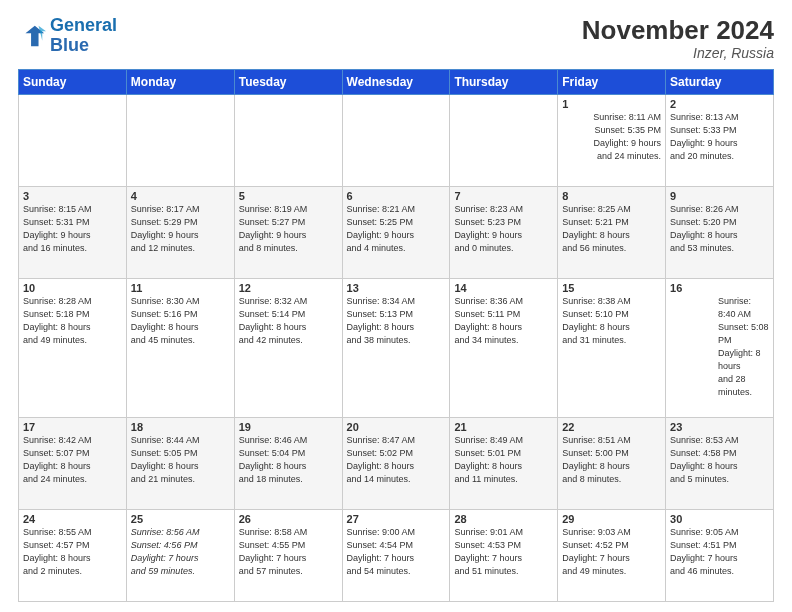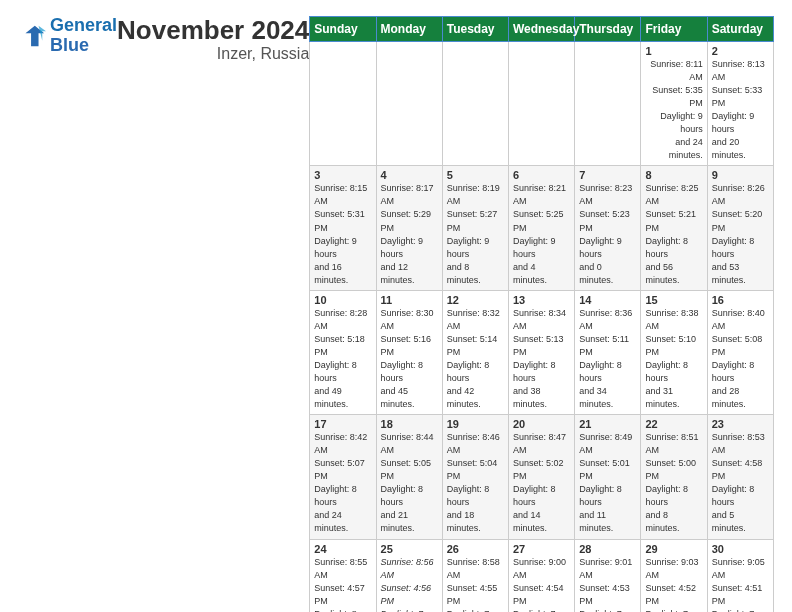--- a/index.html
+++ b/index.html
@@ -8,20 +8,21 @@
       background: #fff;
       width: 792px;
       height: 612px;
       overflow: hidden;
     }
     .page {
       width: 792px;
       height: 612px;
       padding: 16px 18px 10px 18px;
       display: flex;
+      flex-direction: column;
       border-radius: 9px;
     }
     .header {
       display: flex;
       justify-content: space-between;
       align-items: flex-start;
       margin-bottom: 8px;
     }
     .logo {
       display: flex;
@@ -42,32 +43,33 @@
     .title-block {
       text-align: right;
     }
     .month-title {
       font-size: 26px;
       font-weight: bold;
       color: #333;
       line-height: 1.1;
     }
     .location {
-      font-size: 16px;
+      font-size: 14px;
       color: #555;
+      font-style: italic;
     }
     .calendar {
       flex: 1;
       border: 1px solid #ccc;
       border-collapse: collapse;
       width: 100%;
       table-layout: fixed;
     }
     .calendar th {
-      background: #15803d;
+      background: #1d4ed8;
       color: #fff;
       font-size: 12px;
       font-weight: bold;
       padding: 5px 4px;
       text-align: left;
       border: 1px solid #4a8ad0;
     }
     .calendar td {
       border: 1px solid #ccc;
       vertical-align: top;
@@ -241,21 +243,21 @@
           </td>
           <td>
             <span class="day-num">15</span>
             <div class="day-info" style="white-space: pre-line;">Sunrise: 8:38 AM
 Sunset: 5:10 PM
 Daylight: 8 hours
 and 31 minutes.</div>
           </td>
           <td>
             <span class="day-num">16</span>
-            <div class="day-info" style="white-space: pre-line;">Sunrise: 8:40 AM
+            <div class="day-info" style="white-space: pre-line; margin-left: 48px;">Sunrise: 8:40 AM
 Sunset: 5:08 PM
 Daylight: 8 hours
 and 28 minutes.</div>
           </td>
         </tr>
         <tr>
           <td>
             <span class="day-num">17</span>
             <div class="day-info" style="white-space: pre-line;">Sunrise: 8:42 AM
 Sunset: 5:07 PM

